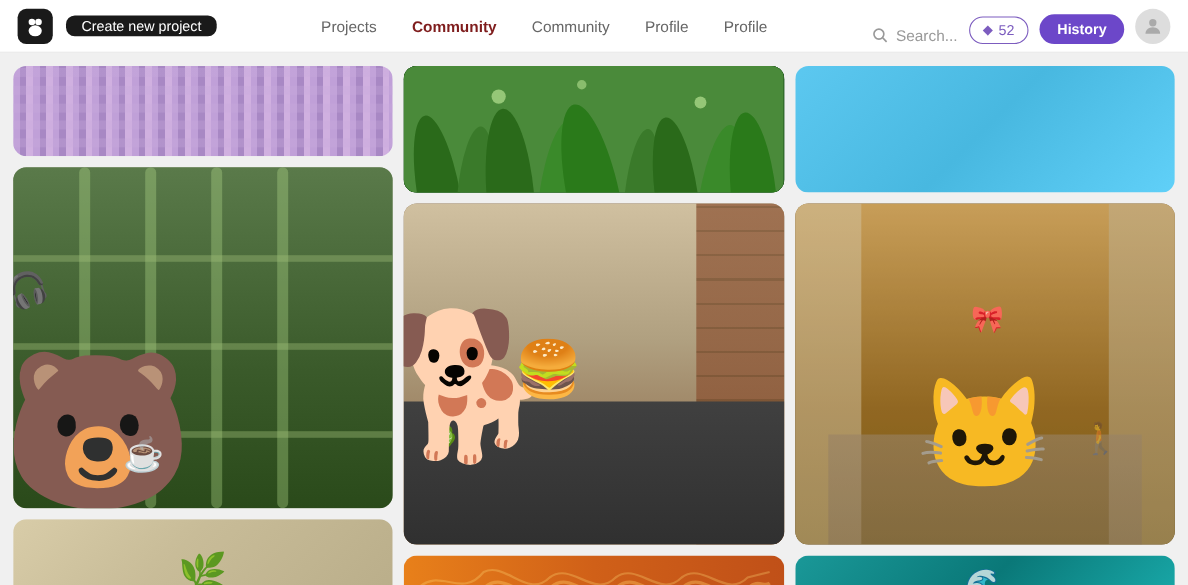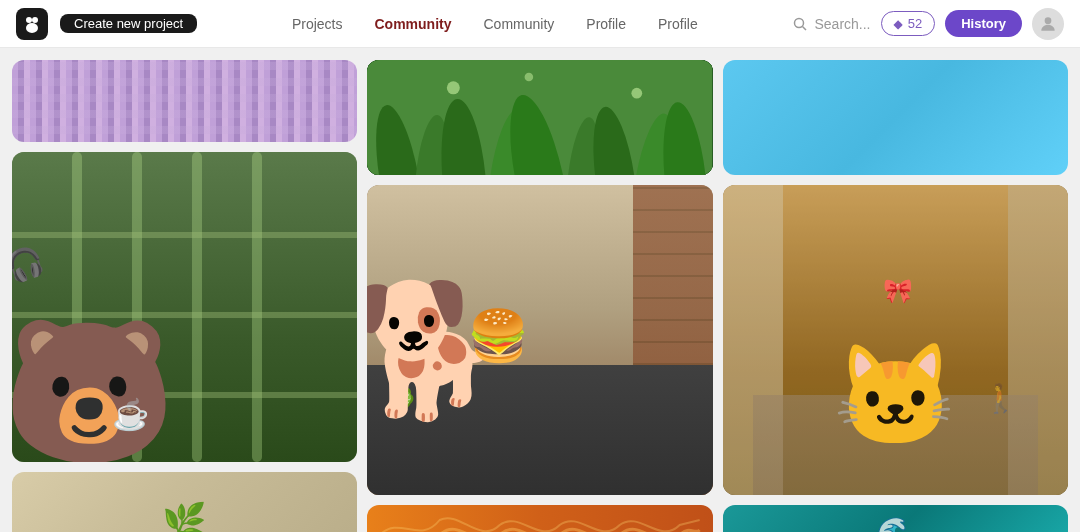--- a/index.html
+++ b/index.html
@@ -59,21 +59,21 @@
       cursor: pointer;
       text-decoration: none;
       text-align: center;
     }
     .nav-link.active {
       color: #7f1d1d;
       font-weight: 600;
     }
     .nav-right {
       display: flex;
-      align-items: center;
+      align-items: flex-end;
       gap: 10px;
     }
     .search-bar {
       display: flex;
       align-items: center;
       gap: 6px;
       color: #999;
       font-size: 14px;
       cursor: pointer;
     }

